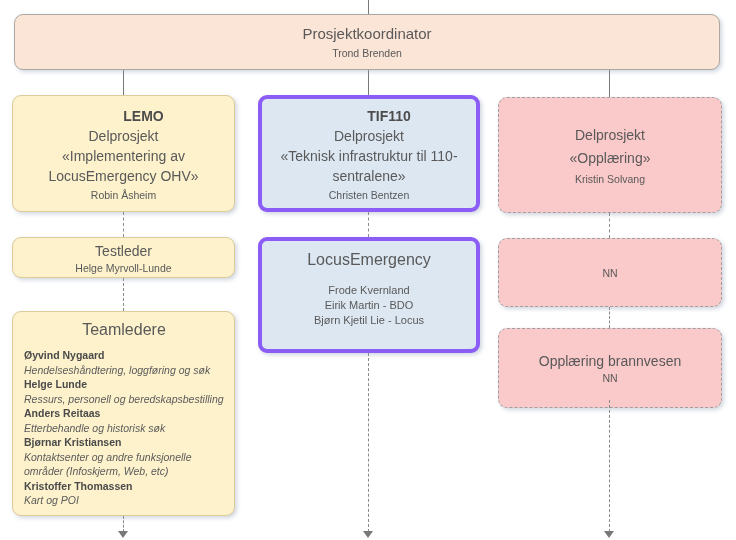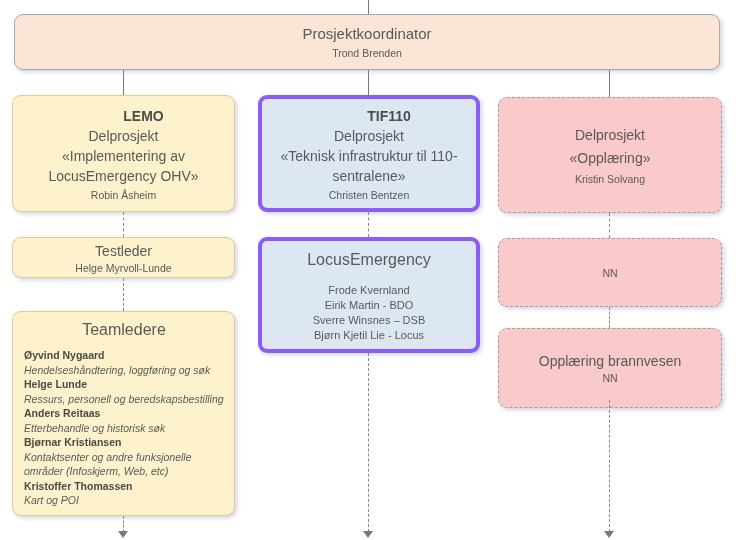--- a/index.html
+++ b/index.html
@@ -100,21 +100,20 @@
     <div class="person">Christen Bentzen</div>
   </div>
 
   <div class="vdash" style="left:368px; top:212px; height:25px;"></div>
 
   <div class="box blue" style="left:258px; top:237px; width:222px; height:116px; justify-content:flex-start; padding-top:9px;">
     <div class="title-lg" style="font-size:16px;">LocusEmergency</div>
     <div class="group-members">
       <div>Frode Kvernland</div>
       <div>Eirik Martin - BDO</div>
-      <div>Sverre Winsnes – DSB</div>
       <div>Bjørn Kjetil Lie - Locus</div>
     </div>
   </div>
 
   <div class="vdash" style="left:368px; top:353px; height:179px;"></div>
   <div class="arrow" style="left:363px; top:531px;"></div>
 
   <div class="box pink spread" style="left:498px; top:97px; width:224px; height:116px;">
     <div class="title">Delprosjekt</div>
     <div class="title">«Opplæring»</div>

